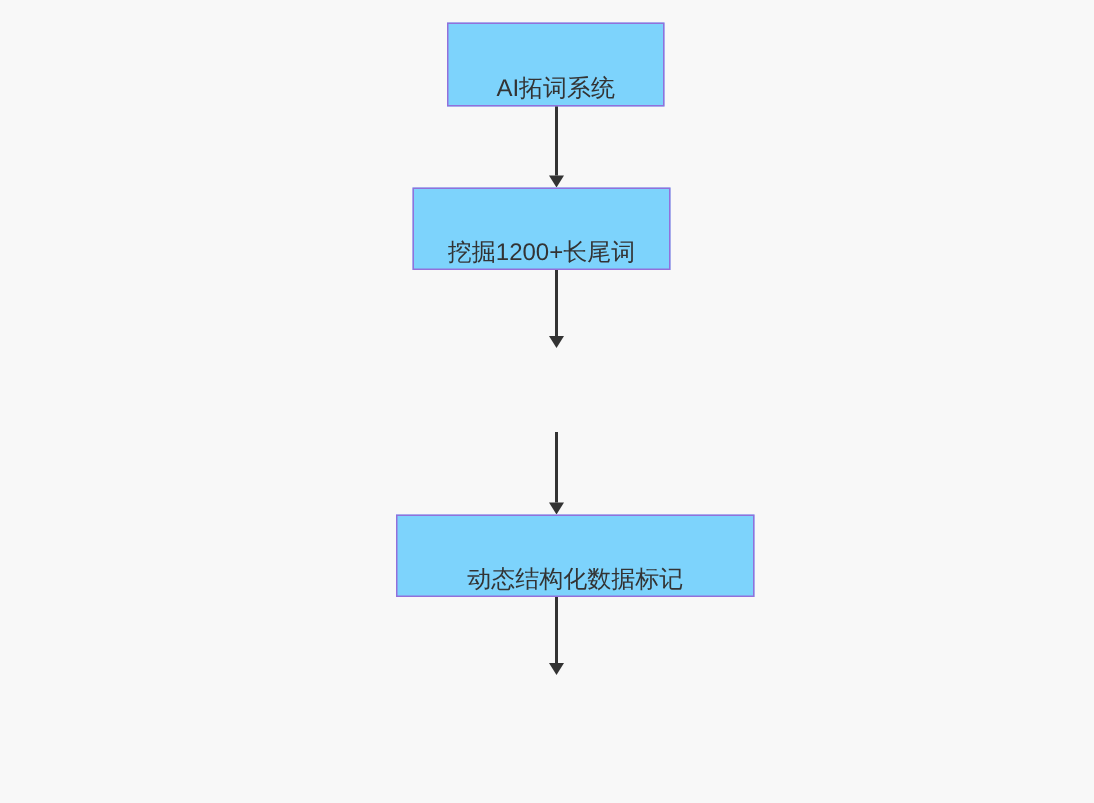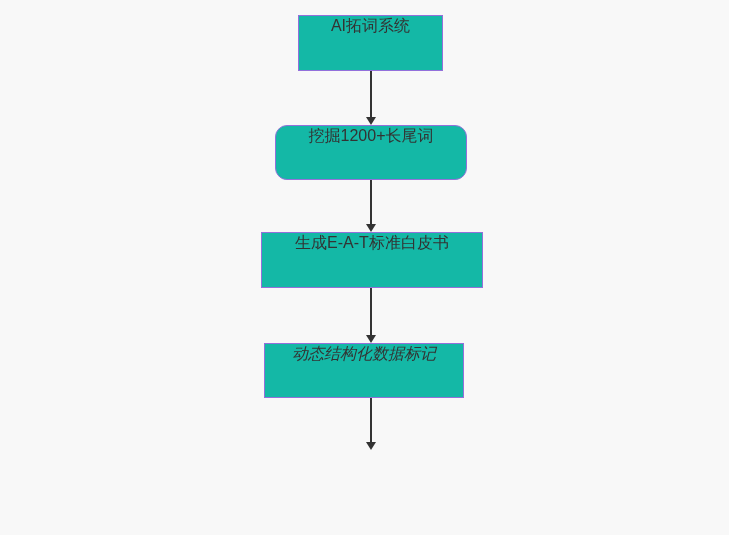--- a/index.html
+++ b/index.html
@@ -11,34 +11,34 @@
   .canvas {
     position: relative;
     width: 729px;
     height: 535px;
     background: #f8f8f8;
     overflow: hidden;
   }
   .node {
     position: absolute;
     box-sizing: border-box;
-    background: #14b8a6;
+    background: #7dd3fc;
     border: 1px solid #9370DB;
     color: #333333;
     font-size: 16px;
     display: flex;
-    align-items: flex-start;
+    align-items: flex-end;
     justify-content: center;
     text-align: center;
     white-space: nowrap;
   }
   .n1 { left: 298px; top: 15px;  width: 145px; height: 56px; }
-  .n2 { left: 275px; top: 125px; width: 192px; height: 55px; border-radius: 12px; }
+  .n2 { left: 275px; top: 125px; width: 172px; height: 55px; }
   .n3 { left: 261px; top: 232px; width: 222px; height: 56px; }
-  .n4 { left: 264px; top: 343px; width: 200px; height: 55px; font-style: italic; }
+  .n4 { left: 264px; top: 343px; width: 239px; height: 55px; }
   .n5 { left: 254px; top: 450px; width: 230px; height: 56px; }
 
   .arrow {
     position: absolute;
     left: 370px;
     width: 2px;
   }
   .a1 { top: 71px;  height: 54px; }
   .a2 { top: 180px; height: 52px; }
   .a3 { top: 288px; height: 55px; }
@@ -78,23 +78,20 @@
 
   <div class="node n2">
     <span>挖掘1200+长尾词</span>
   </div>
 
   <div class="arrow a2">
     <div class="line"></div>
     <div class="head"></div>
   </div>
 
-  <div class="node n3">
-    <span>生成E-A-T标准白皮书</span>
-  </div>
 
   <div class="arrow a3">
     <div class="line"></div>
     <div class="head"></div>
   </div>
 
   <div class="node n4">
     <span>动态结构化数据标记</span>
   </div>
 

